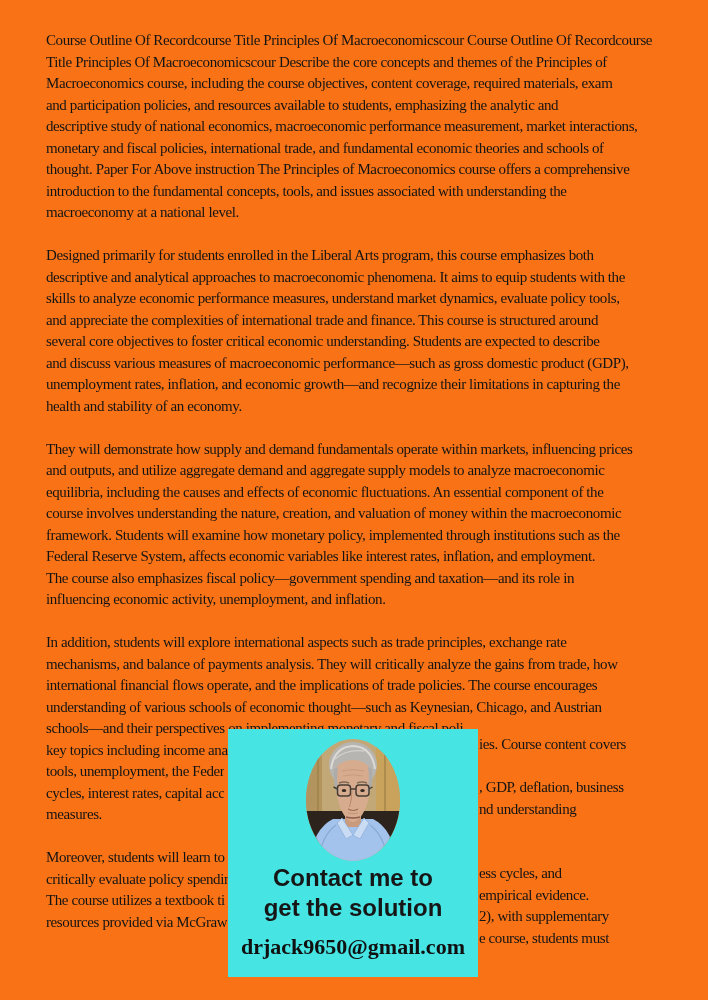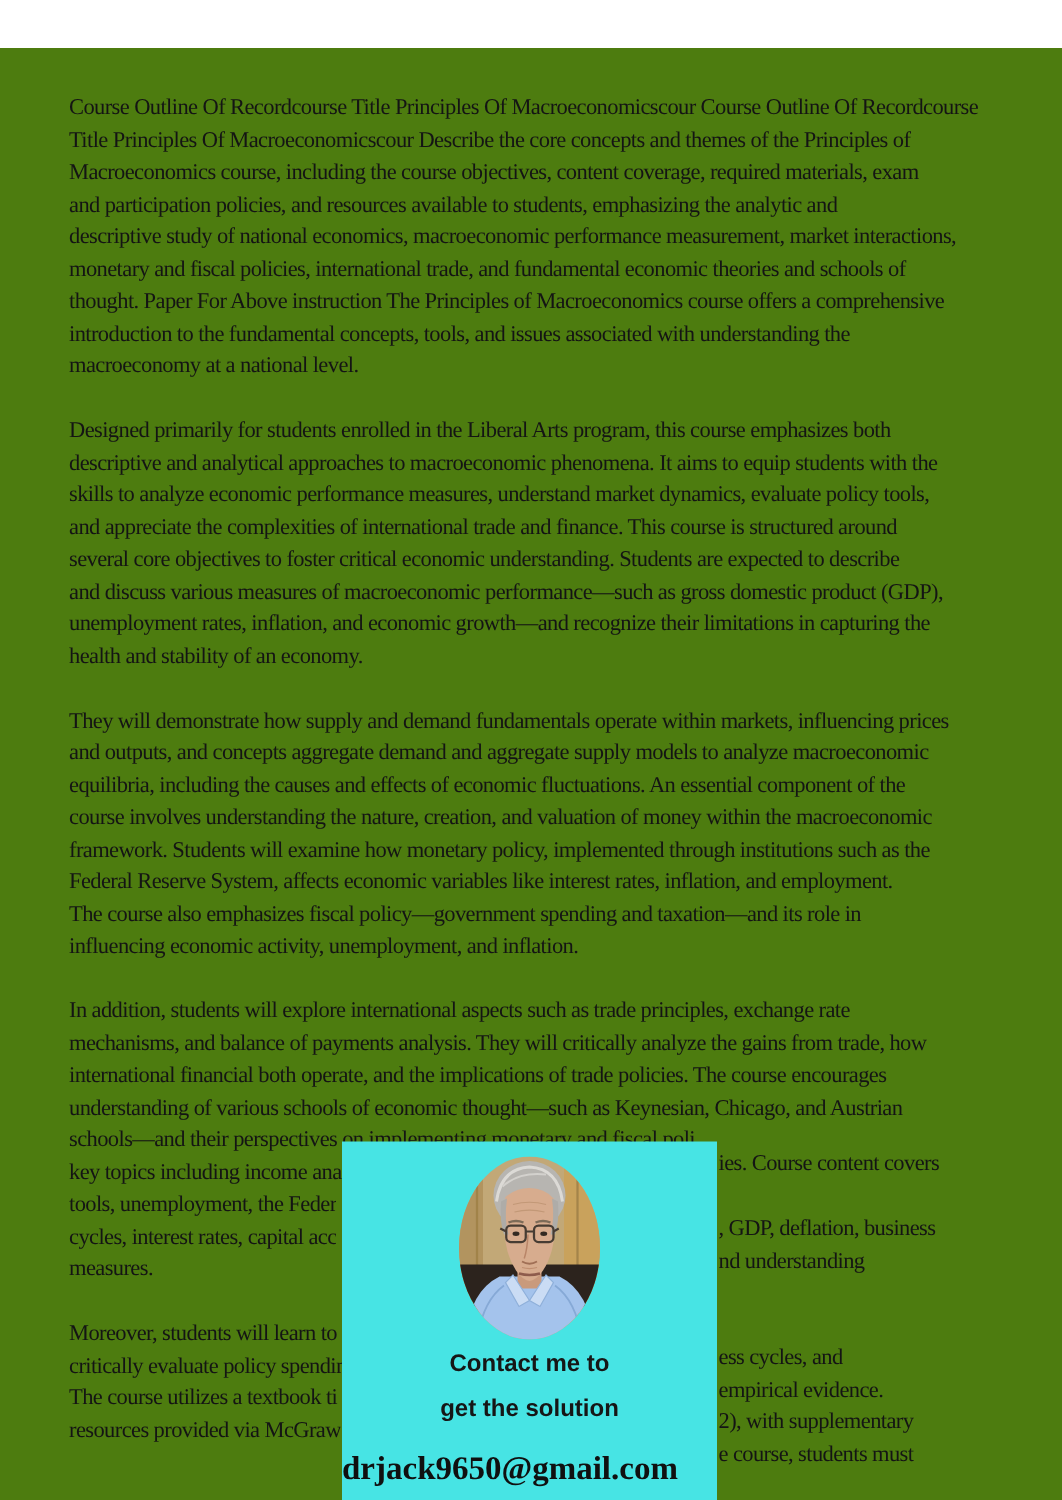--- a/index.html
+++ b/index.html
@@ -5,22 +5,21 @@
   html, body { margin: 0; padding: 0; }
   body {
     width: 708px; height: 1000px;
     background: #ffffff;
     position: relative;
     overflow: hidden;
     font-family: "Liberation Serif", serif;
   }
   .page {
     position: absolute; inset: 0;
-    background: #4d7c0f;
-    margin-top: 32px;
+    background: #f97316;
   }
   
   .doc {
     position: absolute;
     left: 46px; top: 30px; width: 624px;
     color: #141414;
     font-size: 15px;
     line-height: 21.5px;
     letter-spacing: -0.4px;
   }
@@ -53,28 +52,28 @@
     position: absolute;
     left: 78px; top: 10px;
     width: 94px; height: 122px;
   }
   .contact-text {
     position: absolute;
     top: 134px; left: 0; right: 0;
     text-align: center;
     font-family: "Liberation Sans", sans-serif;
     font-weight: bold;
-    font-size: 16px;
+    font-size: 24px;
     line-height: 30px;
     color: #161616;
   }
   .email-text {
     position: absolute;
     top: 205px; left: 0; right: 0;
-    text-align: left;
+    text-align: center;
     font-family: "Liberation Serif", serif;
     font-weight: bold;
     font-size: 22px;
     line-height: 26px;
     color: #101010;
   }
 </style>
 </head>
 <body style="background: rgb(255, 255, 255);">
 
@@ -97,32 +96,32 @@
         <div class="line">descriptive and analytical approaches to macroeconomic phenomena. It aims to equip students with the</div>
         <div class="line">skills to analyze economic performance measures, understand market dynamics, evaluate policy tools,</div>
         <div class="line">and appreciate the complexities of international trade and finance. This course is structured around</div>
         <div class="line">several core objectives to foster critical economic understanding. Students are expected to describe</div>
         <div class="line">and discuss various measures of macroeconomic performance—such as gross domestic product (GDP),</div>
         <div class="line">unemployment rates, inflation, and economic growth—and recognize their limitations in capturing the</div>
         <div class="line">health and stability of an economy.</div>
       </div>
       <div class="para">
         <div class="line">They will demonstrate how supply and demand fundamentals operate within markets, influencing prices</div>
-        <div class="line">and outputs, and concepts aggregate demand and aggregate supply models to analyze macroeconomic</div>
+        <div class="line">and outputs, and utilize aggregate demand and aggregate supply models to analyze macroeconomic</div>
         <div class="line">equilibria, including the causes and effects of economic fluctuations. An essential component of the</div>
         <div class="line">course involves understanding the nature, creation, and valuation of money within the macroeconomic</div>
         <div class="line">framework. Students will examine how monetary policy, implemented through institutions such as the</div>
         <div class="line">Federal Reserve System, affects economic variables like interest rates, inflation, and employment.</div>
         <div class="line">The course also emphasizes fiscal policy—government spending and taxation—and its role in</div>
         <div class="line">influencing economic activity, unemployment, and inflation.</div>
       </div>
       <div class="para">
         <div class="line">In addition, students will explore international aspects such as trade principles, exchange rate</div>
         <div class="line">mechanisms, and balance of payments analysis. They will critically analyze the gains from trade, how</div>
-        <div class="line">international financial both operate, and the implications of trade policies. The course encourages</div>
+        <div class="line">international financial flows operate, and the implications of trade policies. The course encourages</div>
         <div class="line">understanding of various schools of economic thought—such as Keynesian, Chicago, and Austrian</div>
         <div class="line"><span class="clip">schools—and their perspectives on implementing monetary and fiscal poli</span><span class="rfrag">ies. Course content covers</span></div>
         <div class="line"><span class="clip">key topics including income ana</span></div>
         <div class="line"><span class="clip">tools, unemployment, the Feder</span><span class="rfrag">, GDP, deflation, business</span></div>
         <div class="line"><span class="clip">cycles, interest rates, capital acc</span><span class="rfrag">nd understanding</span></div>
         <div class="line">measures.</div>
       </div>
       <div class="para">
         <div class="line"><span class="clip">Moreover, students will learn to</span><span class="rfrag">ess cycles, and</span></div>
         <div class="line"><span class="clip">critically evaluate policy spending</span><span class="rfrag">empirical evidence.</span></div>

